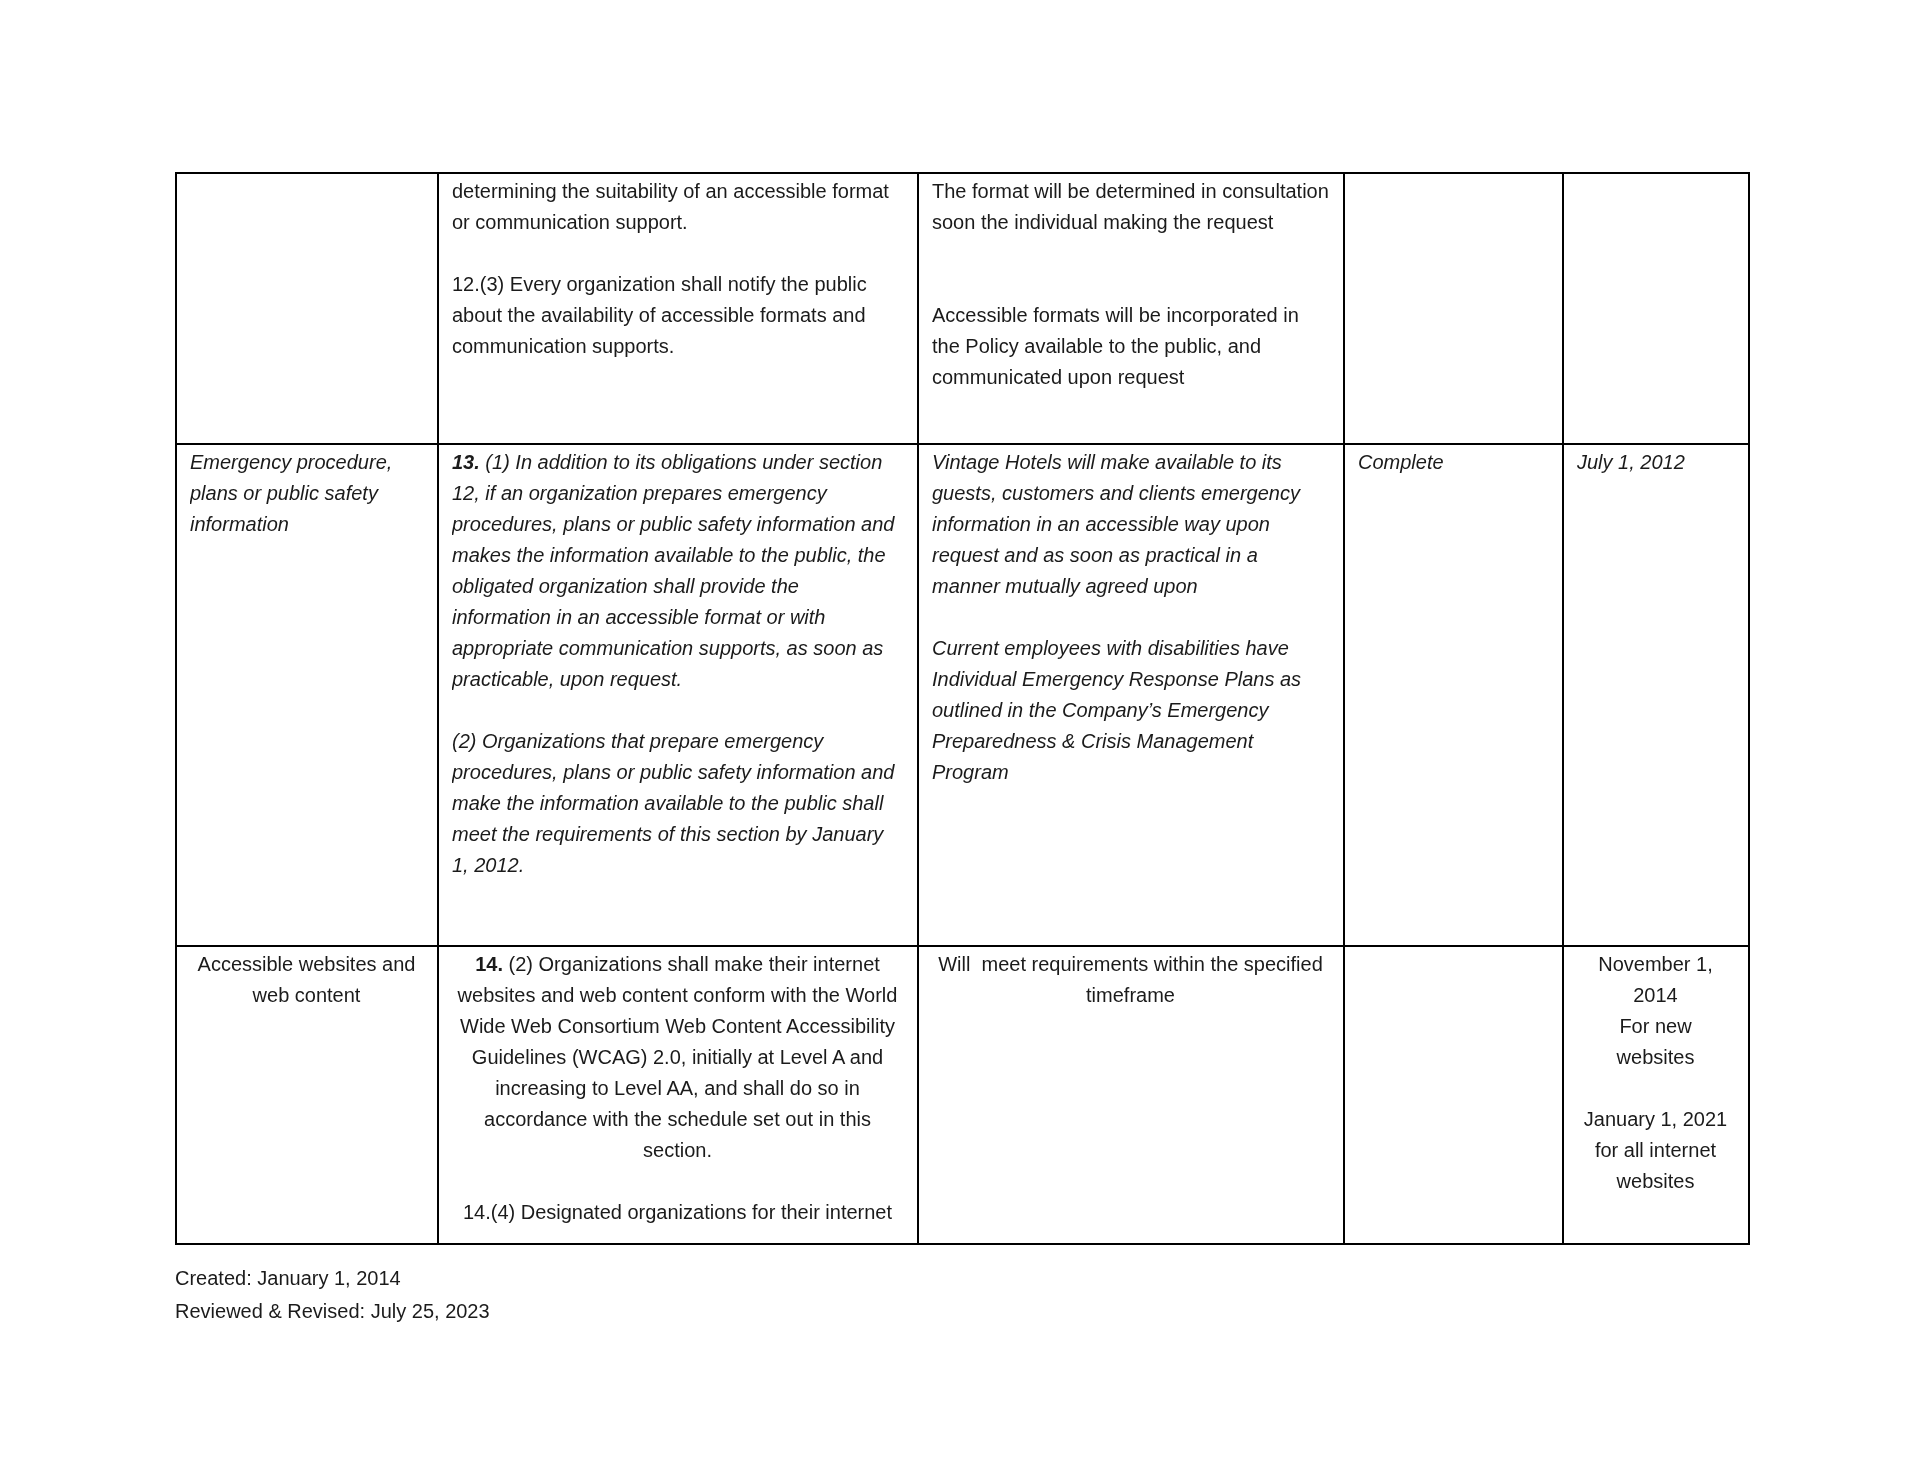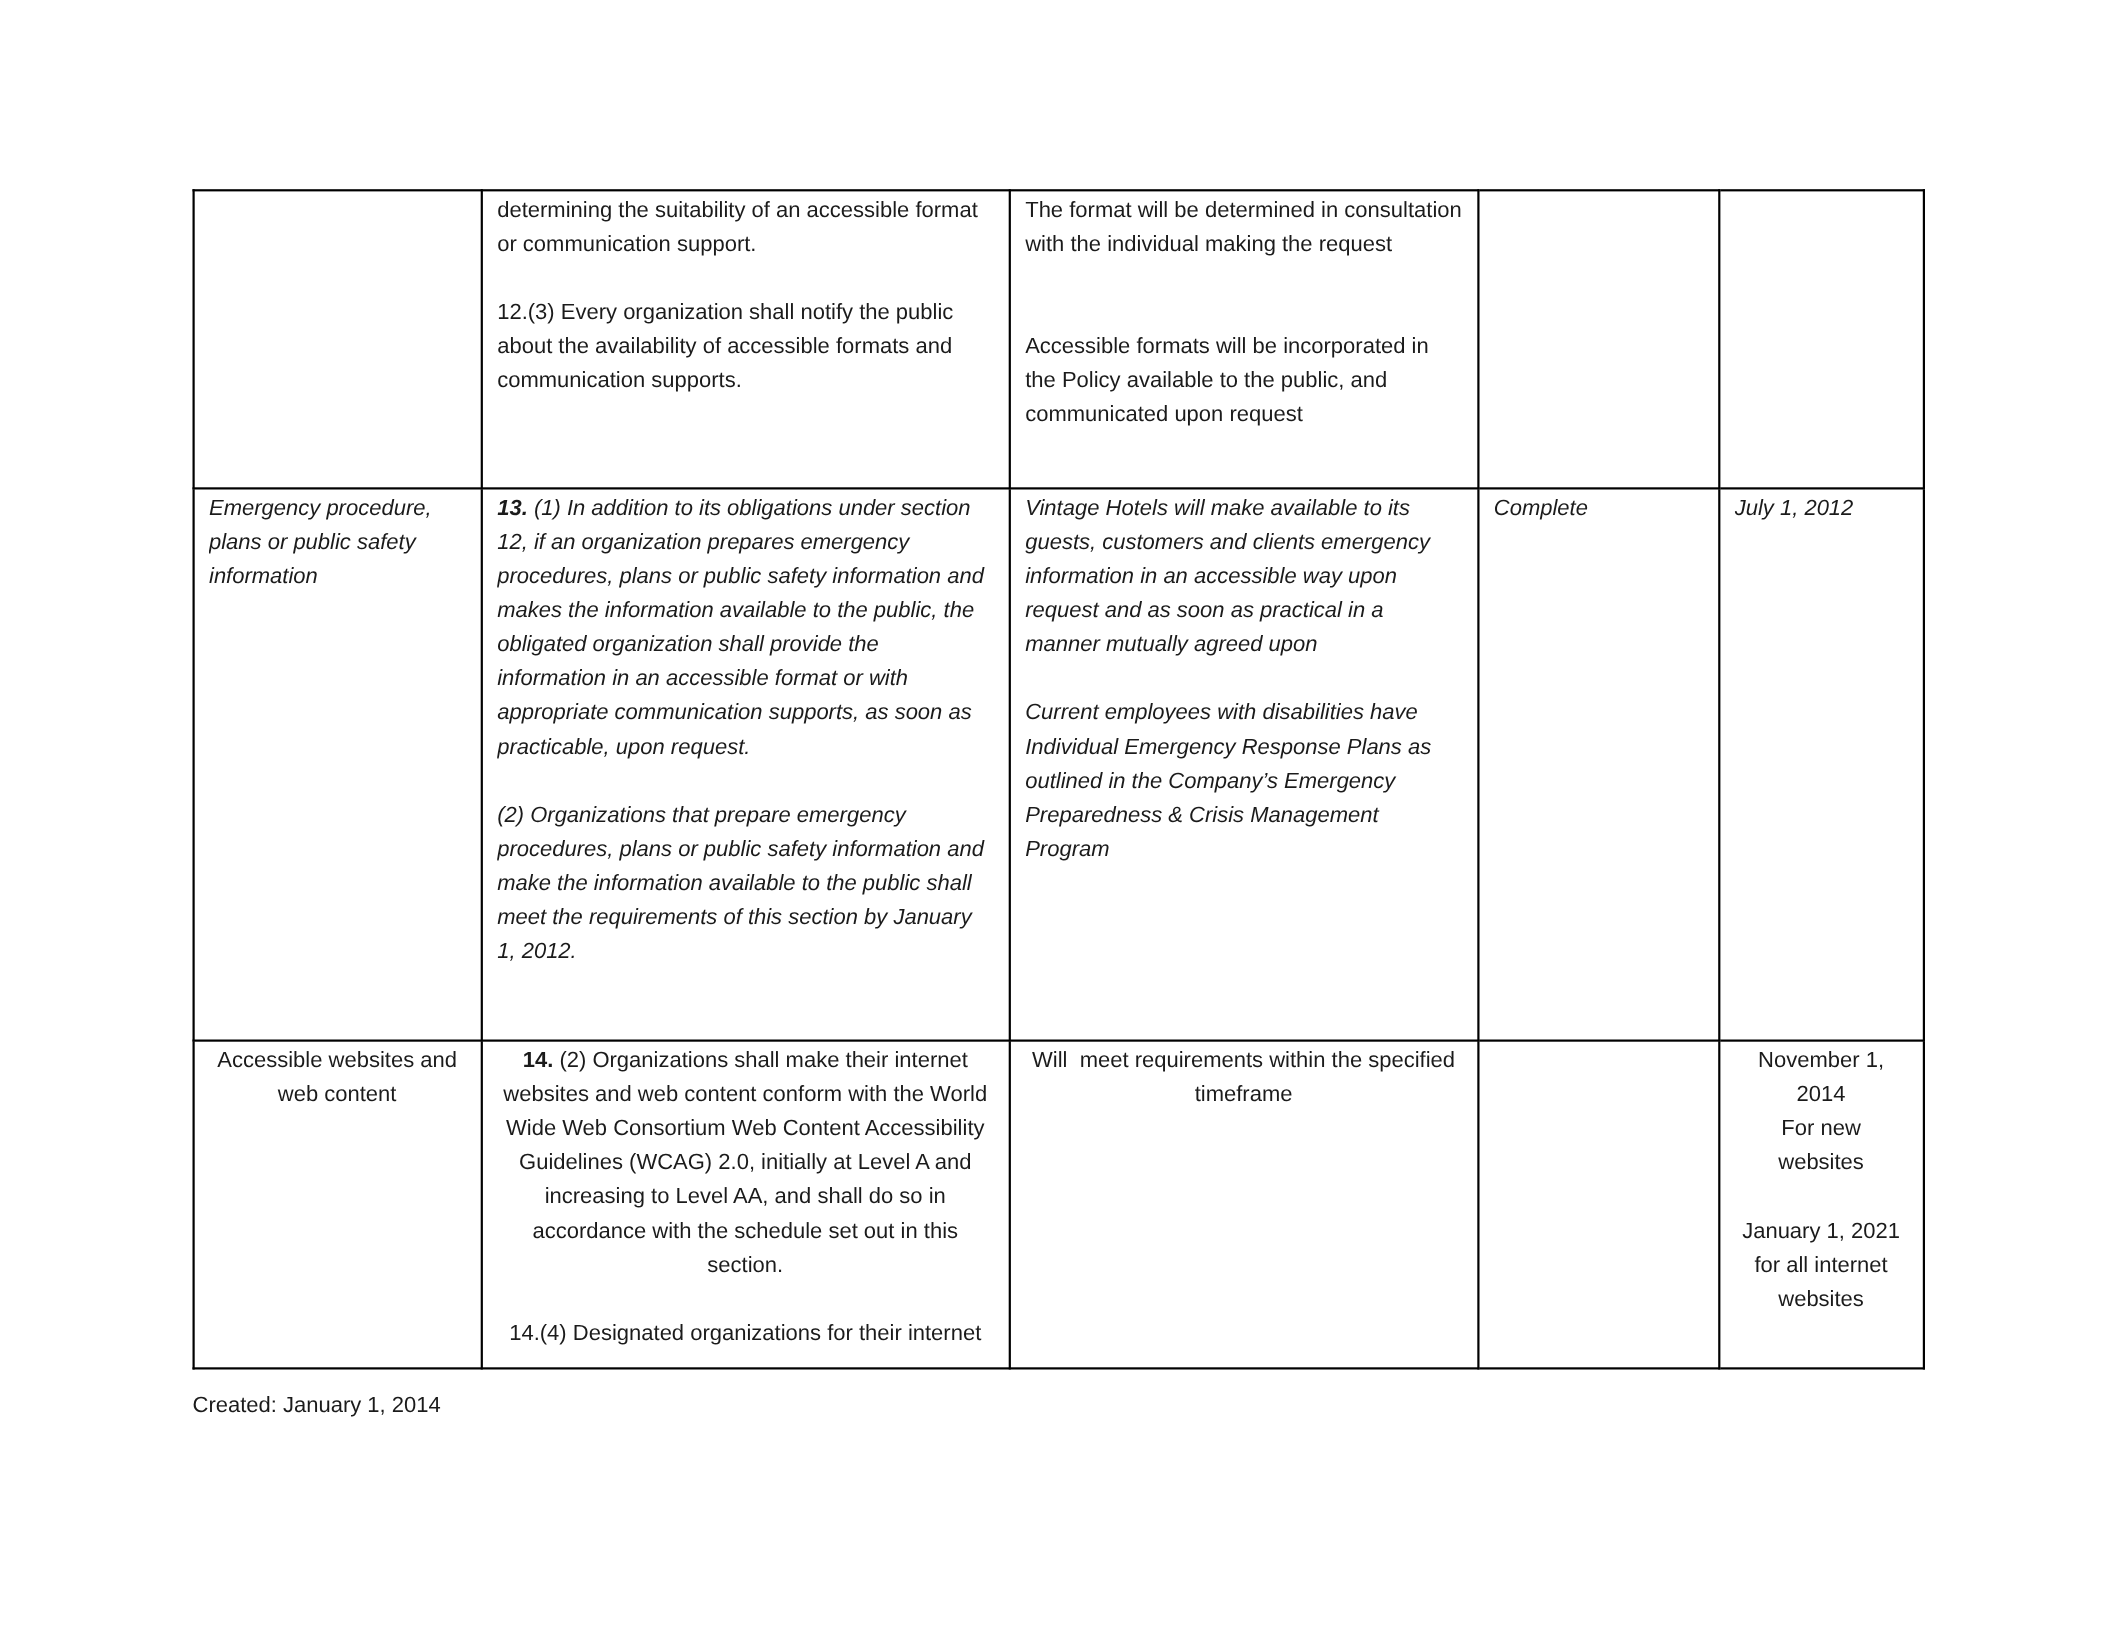--- a/index.html
+++ b/index.html
@@ -83,21 +83,21 @@
           </div>
         </td>
         <td>
           <div class="cell">
             <p>determining the suitability of an accessible format or communication support.</p>
             <p class="gap1">12.(3) Every organization shall notify the public about the availability of accessible formats and communication supports.</p>
           </div>
         </td>
         <td>
           <div class="cell">
-            <p>The format will be determined in consultation with the individual making the request</p>
+            <p>The format will be determined in consultation soon the individual making the request</p>
             <p class="gap2">Accessible formats will be incorporated in the Policy available to the public, and communicated upon request</p>
           </div>
         </td>
         <td>
           <div class="cell">
             <p></p>
           </div>
         </td>
         <td>
           <div class="cell">
@@ -168,15 +168,16 @@
 websites</p>
           </div>
         </td>
       </tr>
 
     </tbody>
   </table>
 
   <div class="footer">
     <p>Created: January 1, 2014</p>
+    <p>Reviewed &amp; Revised: July 25, 2023</p>
   </div>
 
 </div>
 
 </body></html>

